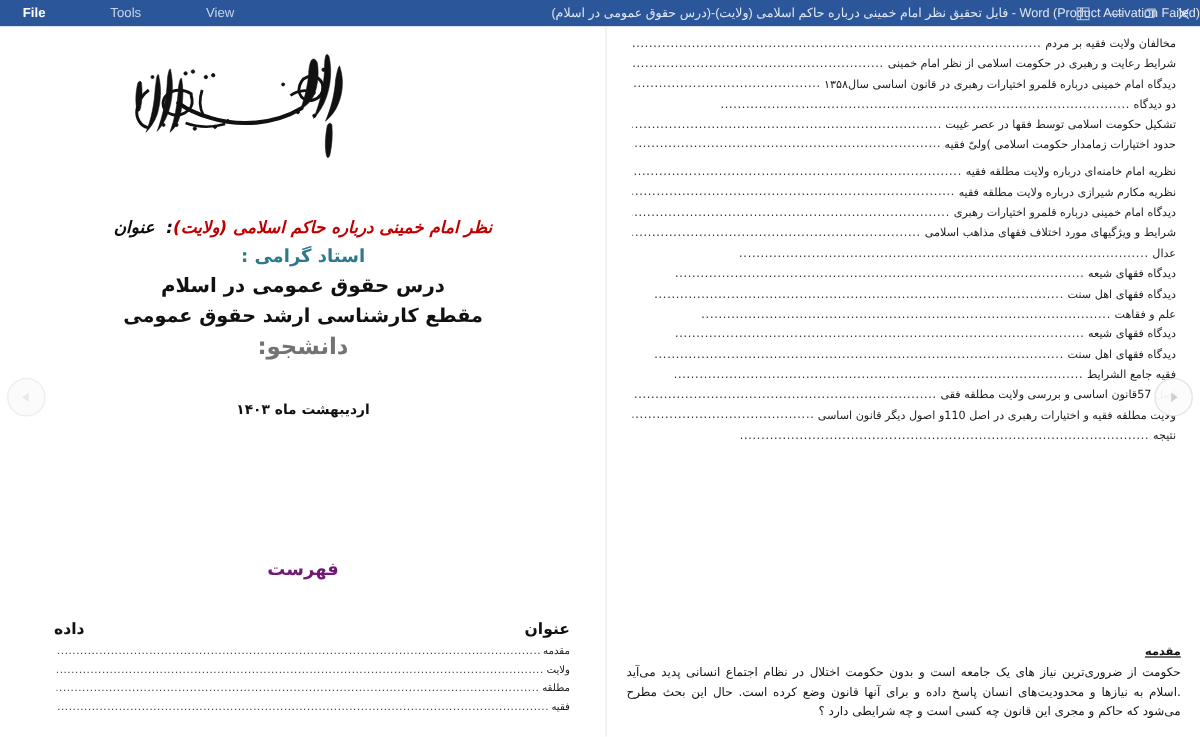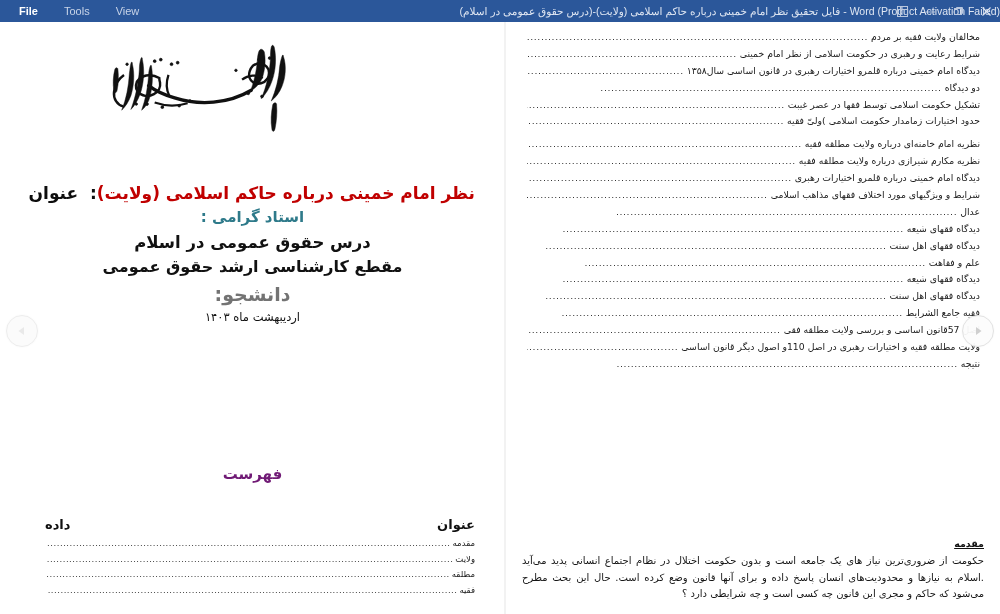--- a/index.html
+++ b/index.html
@@ -36,20 +36,21 @@
     left:0; bottom:0;
     width:100%; height:2px;
     background:#2b579a;
   }
   .menu {
     display: flex;
     align-items: center;
     height: 22px;
     margin-left: 6px;
     direction: ltr;
+    gap: 28px;
   }
   .menu-item {
     font-size: 11px;
     color: #c8d4e8;
     padding: 0 13px;
     line-height: 22px;
     cursor: default;
     white-space: nowrap;
     font-family: "Liberation Sans", sans-serif;
   }
@@ -136,30 +137,31 @@
     text-align: center;
     direction: rtl;
   }
   .cover-line {
     font-family: "DejaVu Sans", sans-serif;
     font-weight: bold;
     line-height: 1.55;
     color: #111;
     white-space: nowrap;
   }
-  .line-title { font-size: 17px; }
+  .line-title { font-size: 14px; font-style: italic; }
   .line-title .lbl { color: #0d0d0d; }
   .line-title .val { color: #c00000; }
   .line-course { font-size: 16.5px; color: #111; }
   .line-teacher { font-size: 15px; color: #2e7a8a; }
   .line-degree { font-size: 16px; color: #111; }
   .line-student { font-size: 19px; color: #737373; }
   .line-date {
+    margin-top: 28px;
     font-size: 11.5px;
-    font-weight: normal;
+    font-weight: bold;
     color: #111;
   }
 
   
   .toc-heading {
     position: absolute;
     top: 443px;
     left: 30px;
     width: 445px;
     text-align: center;

